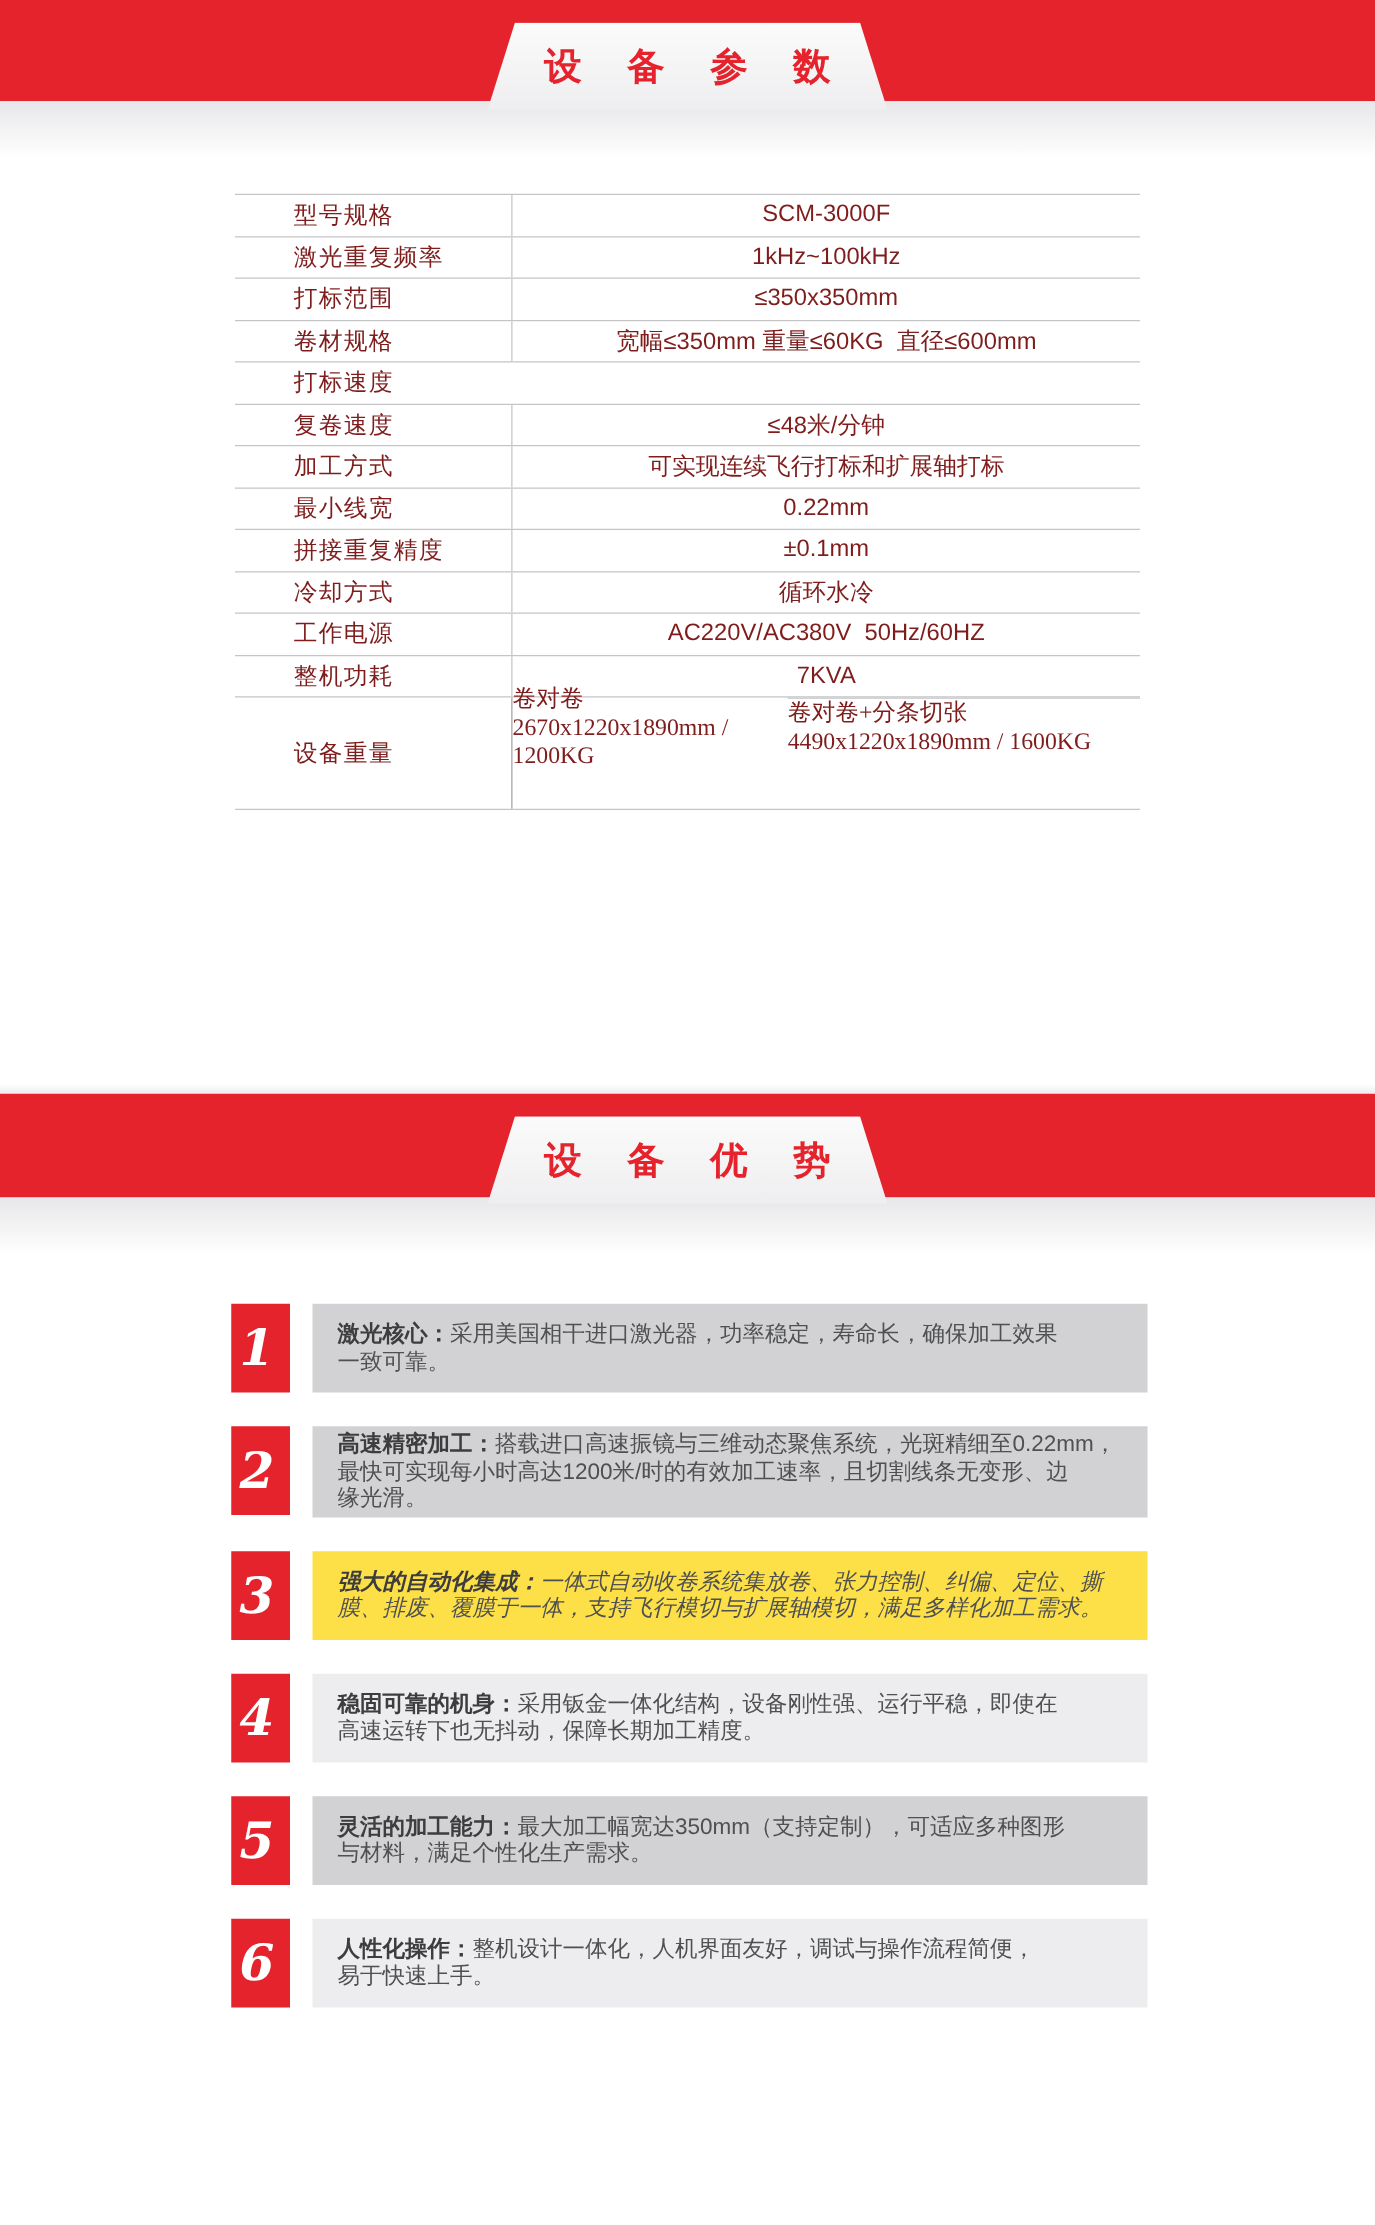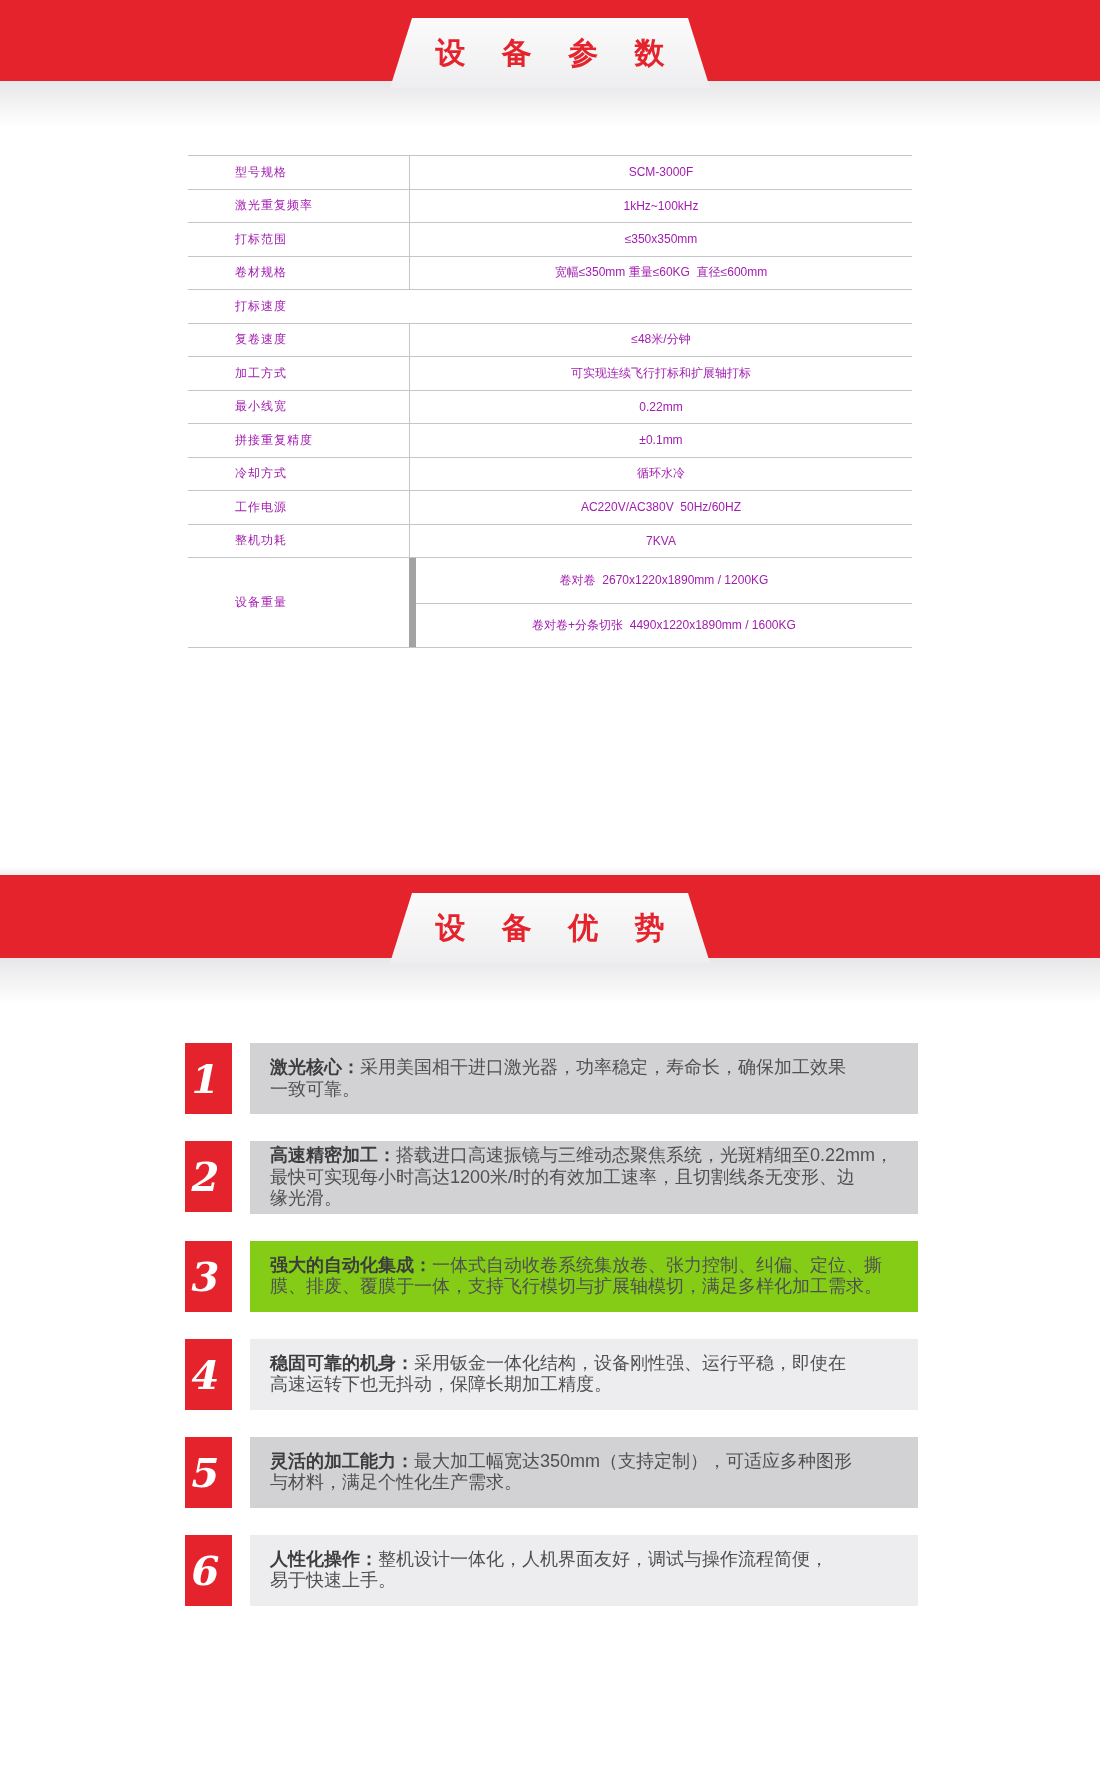--- a/index.html
+++ b/index.html
@@ -69,22 +69,22 @@
     white-space: nowrap;
     text-align: right;
   }
 
   
   .spec-table {
     position: absolute;
     left: 188px;
     top: 155px;
     width: 724px;
-    font-size: 12px;
-    color: #a21caf;
+    font-size: 19px;
+    color: #7f1d1d;
     border-bottom: 1px solid #c5c5c7;
   }
   .spec-row {
     display: flex;
     height: 33.5px;
     border-top: 1px solid #c5c5c7;
   }
   .spec-label {
     width: 221px;
     padding-left: 47px;
@@ -98,23 +98,24 @@
     border-left: 1px solid #c5c5c7;
     display: flex;
     align-items: center;
     justify-content: center;
     white-space: pre-wrap;
     text-align: center;
   }
   .spec-row.double { height: 90px; }
   .weight-values {
     flex: 1;
-    border-left: 7px solid #a3a3a3;
-    display: flex;
-    flex-direction: column;
+    border-left: 1px solid #a3a3a3;
+    display: flex;
+    flex-direction: row;
+    font-family: Liberation Serif, serif;
   }
   .weight-values .wline {
     height: 45px;
     display: flex;
     align-items: center;
     justify-content: center;
     white-space: pre-wrap;
   }
   .weight-values .wline + .wline { border-top: 1px solid #c5c5c7; }
 
@@ -244,21 +245,21 @@
       <div class="adv-item">
         <div class="adv-num">2</div>
         <div class="adv-body" style="background: rgb(210, 210, 212);">
           <div><b class="lead">高速精密加工：</b><span class="txt">搭载进口高速振镜与三维动态聚焦系统，光斑精细至0.22mm，
 最快可实现每小时高达1200米/时的有效加工速率，且切割线条无变形、边
 缘光滑。</span></div>
         </div>
       </div>
       <div class="adv-item">
         <div class="adv-num">3</div>
-        <div class="adv-body" style="background: #84cc16;">
+        <div class="adv-body" style="background: #fde047; font-style: italic;">
           <div><b class="lead">强大的自动化集成：</b><span class="txt">一体式自动收卷系统集放卷、张力控制、纠偏、定位、撕
 膜、排废、覆膜于一体，支持飞行模切与扩展轴模切，满足多样化加工需求。</span></div>
         </div>
       </div>
       <div class="adv-item">
         <div class="adv-num">4</div>
         <div class="adv-body" style="background: rgb(237, 237, 239);">
           <div><b class="lead">稳固可靠的机身：</b><span class="txt">采用钣金一体化结构，设备刚性强、运行平稳，即使在
 高速运转下也无抖动，保障长期加工精度。</span></div>
         </div>

